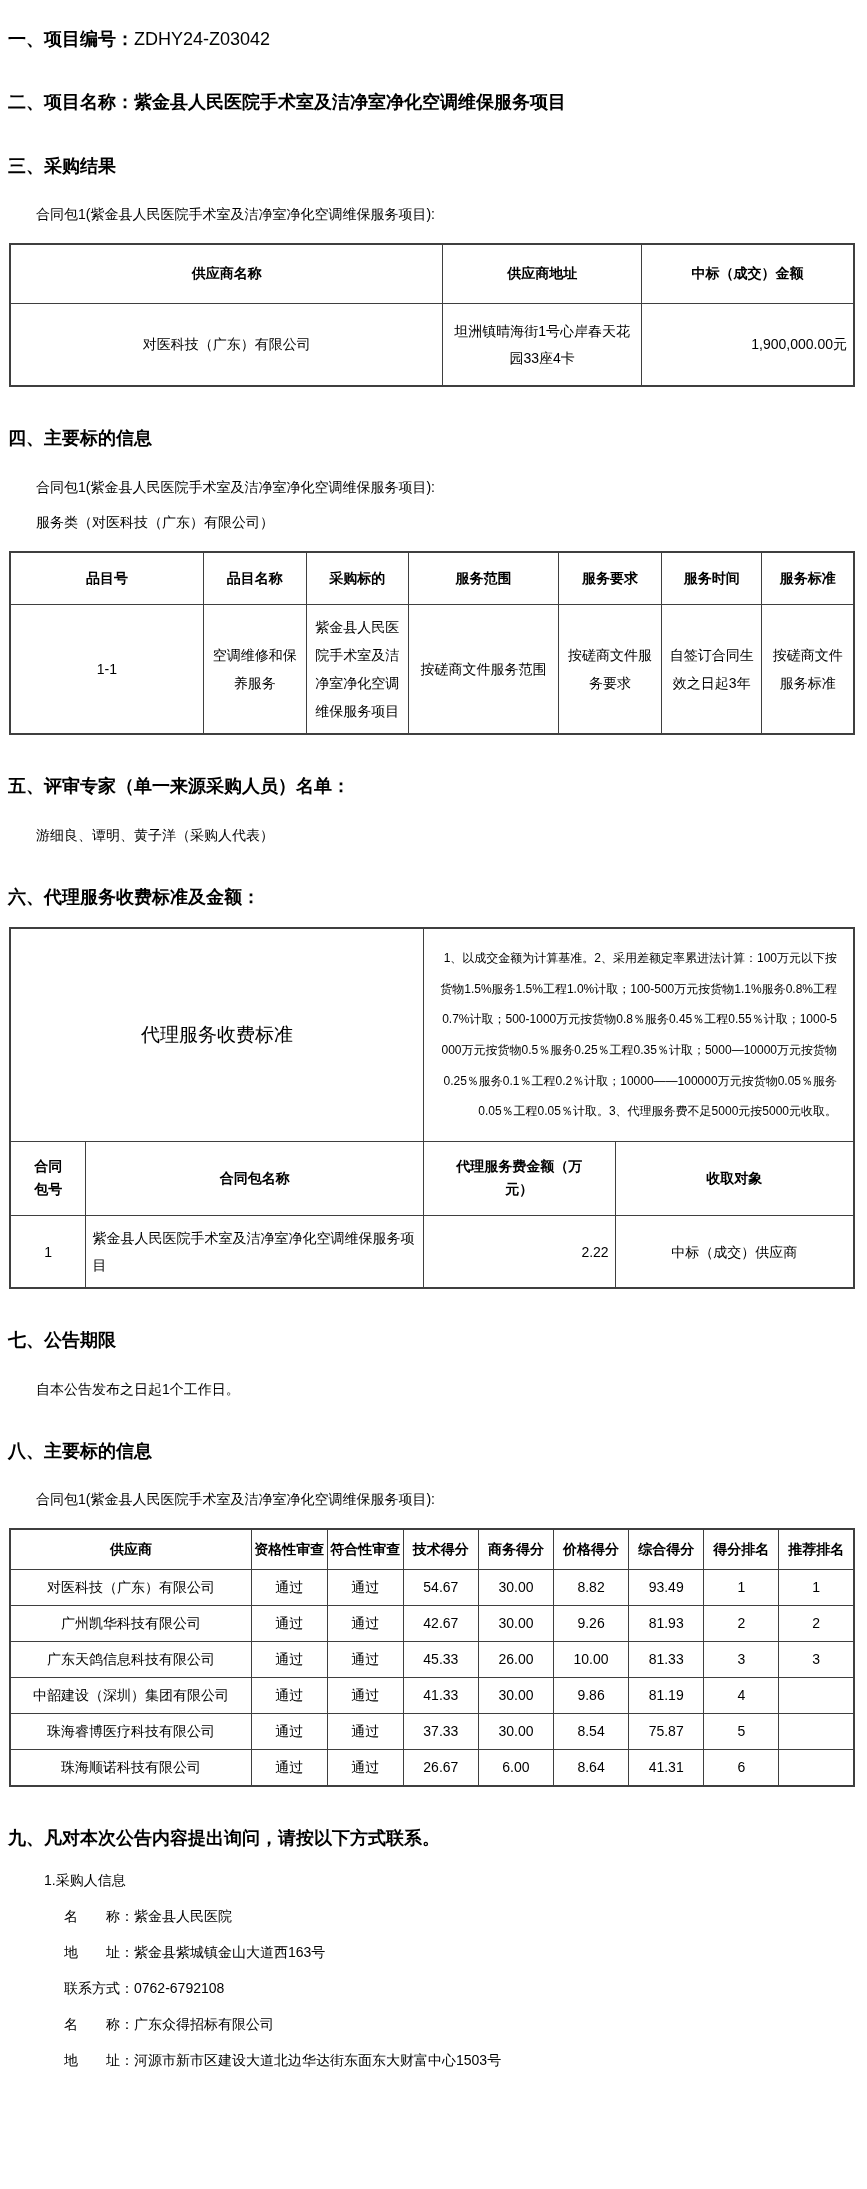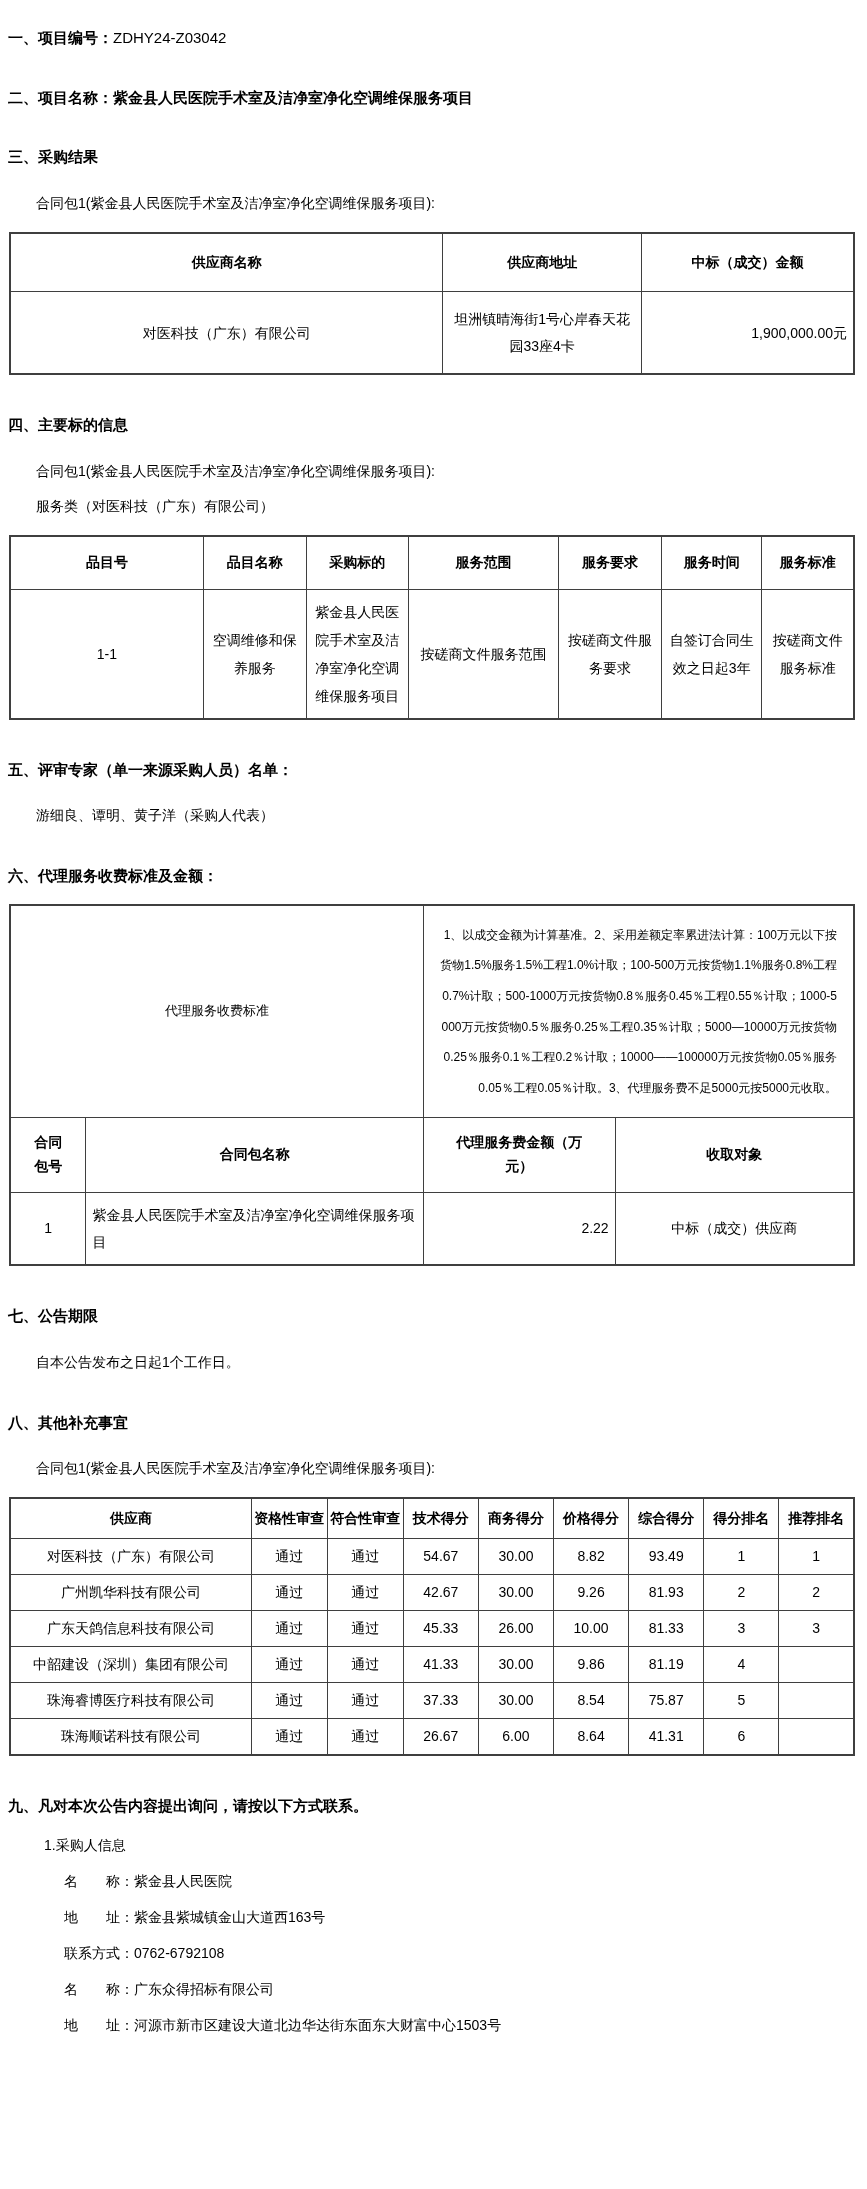--- a/index.html
+++ b/index.html
@@ -4,21 +4,21 @@
 <style>
   html,body{margin:0;padding:0;background:#ffffff;}
   body{
     width:867px;
     color:#000000;
     font-family:"Liberation Sans","DejaVu Sans",sans-serif;
     font-size:14px;
   }
   .doc{padding:22px 10px 36px 8px;min-height:2189px;box-sizing:border-box;}
   .sec-heading{
-    font-size:15px;
+    font-size:18px;
     font-weight:700;
     margin:40px 0 0 0;
     line-height:1.3;
   }
   .sec-heading.first{margin-top:6px;}
   .sec-heading .sec-value{font-weight:400;}
   .sec-heading .sec-value-bold{font-weight:700;}
   .indent-line{margin:26px 0 0 28px;line-height:1.5;}
   table{
     width:846px;
@@ -33,21 +33,21 @@
   td{text-align:center;padding:10px 6px;line-height:1.9;word-break:break-all;}
   .ar{text-align:right;padding-right:10px;}
   .al{text-align:left;padding-left:10px;}
   
   .t-result th{padding:17px 16px;}
   .t-result td{padding:14px 6px;}
   
   .t-subject th{padding:14px 11px;}
   .t-subject td{padding:8px 5px;line-height:2.0;}
   
-  .t-fee .fee-label{font-size:13px;}
+  .t-fee .fee-label{font-size:19px;}
   .t-fee .fee-text{
     text-align:right;
     padding:14px 16px;
     line-height:2.55;
     font-size:12px;
     word-break:break-all;
   }
   .t-fee th{padding:13px 20px;}
   .t-fee td{padding:9px 6px;}
   
@@ -157,21 +157,21 @@
       <td class="al">紫金县人民医院手术室及洁净室净化空调维保服务项目</td>
       <td class="ar">2.22</td>
       <td>中标（成交）供应商</td>
     </tr>
   </tbody>
     </table>
 
   <div class="sec-heading">七、公告期限</div>
   <div class="indent-line">自本公告发布之日起1个工作日。</div>
 
-  <div class="sec-heading">八、其他补充事宜</div>
+  <div class="sec-heading">八、主要标的信息</div>
   <div class="indent-line">合同包1(紫金县人民医院手术室及洁净室净化空调维保服务项目):</div>
 
   <table class="t-score">
     <colgroup>
       <col style="width:28.6%">
         <col style="width:9%">
         <col style="width:9%">
         <col style="width:8.9%">
         <col style="width:8.9%">
       <col style="width:8.9%">

